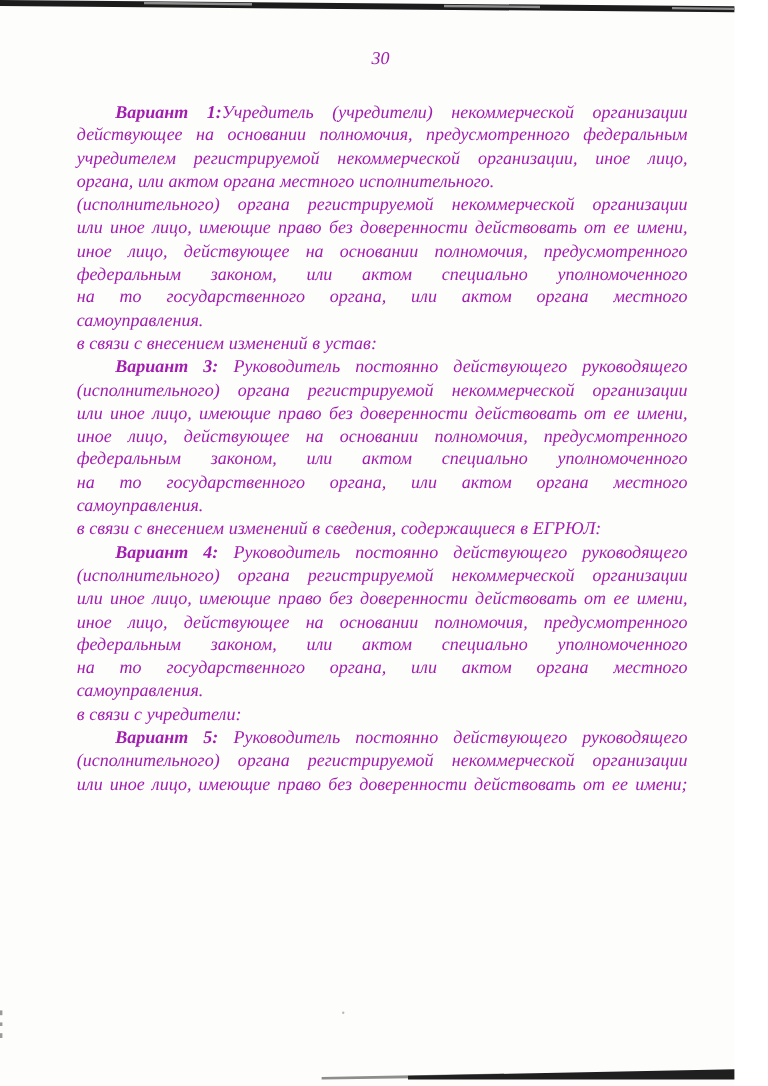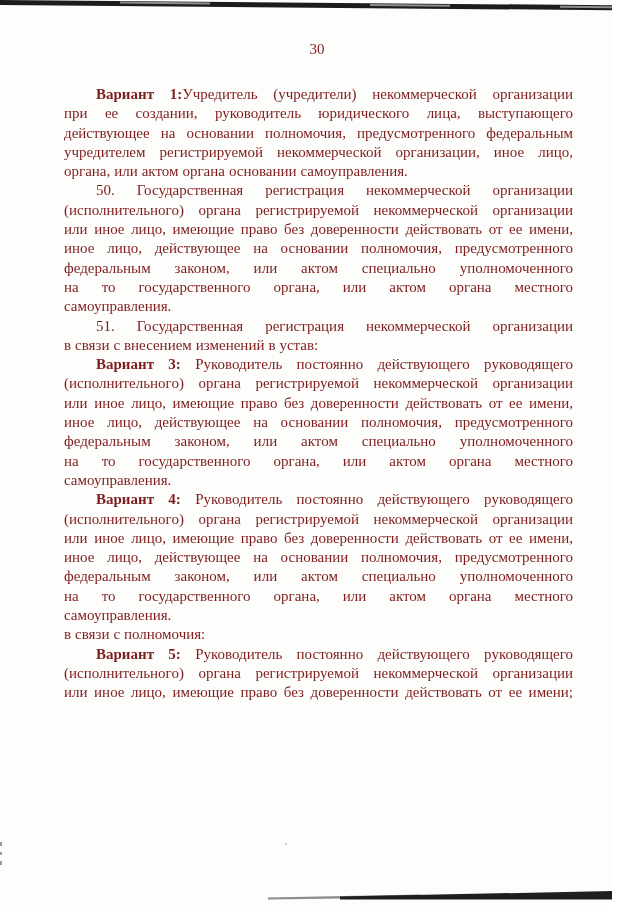--- a/index.html
+++ b/index.html
@@ -3,21 +3,22 @@
 <meta charset="utf-8">
 <style>
   html, body { margin: 0; padding: 0; background: #ffffff; }
   .page {
     position: relative;
     width: 612px;
     height: 905px;
     background: #fdfdfc;
     overflow: hidden;
     font-family: "Liberation Serif", "DejaVu Serif", serif;
-    color: #7f1d1d;
+    color: #a21caf;
+    font-style: italic;
   }
   .page-number {
     position: absolute;
     top: 40px;
     left: 0;
     right: 0;
     text-align: center;
     padding-left: 22px;
     font-size: 15px;
     line-height: 19px;
@@ -81,48 +82,46 @@
     <polygon points="0,0 640,5.5 640,10.5 0,5" fill="#1c1c1c"></polygon>
     <polygon points="120,1.5 210,2.5 210,4.5 120,3.5" fill="#8d8d8d"></polygon>
     <polygon points="370,4 450,4.8 450,6.8 370,6" fill="#8d8d8d"></polygon>
     <polygon points="560,5.8 615,6.4 615,8.4 560,7.8" fill="#8d8d8d"></polygon>
   </svg>
 
   <div class="page-number">30</div>
 
   <div class="text-block" id="text-block">
       <div class="line j first"><b>Вариант 1:</b>Учредитель (учредители) некоммерческой организации</div>
-      <div class="line j">при ее создании, руководитель юридического лица, выступающего</div>
       <div class="line j">действующее на основании полномочия, предусмотренного федеральным</div>
       <div class="line j">учредителем регистрируемой некоммерческой организации, иное лицо,</div>
-      <div class="line">органа, или актом органа основании самоуправления.</div>
-      <div class="line j first">50. Государственная регистрация некоммерческой организации</div>
+      <div class="line">органа, или актом органа местного исполнительного.</div>
       <div class="line j">(исполнительного) органа регистрируемой некоммерческой организации</div>
       <div class="line j">или иное лицо, имеющие право без доверенности действовать от ее имени,</div>
       <div class="line j">иное лицо, действующее на основании полномочия, предусмотренного</div>
       <div class="line j">федеральным законом, или актом специально уполномоченного</div>
       <div class="line j">на то государственного органа, или актом органа местного</div>
       <div class="line">самоуправления.</div>
-      <div class="line j first">51. Государственная регистрация некоммерческой организации</div>
       <div class="line">в связи с внесением изменений в устав:</div>
       <div class="line j first"><b>Вариант 3:</b> Руководитель постоянно действующего руководящего</div>
       <div class="line j">(исполнительного) органа регистрируемой некоммерческой организации</div>
       <div class="line j">или иное лицо, имеющие право без доверенности действовать от ее имени,</div>
       <div class="line j">иное лицо, действующее на основании полномочия, предусмотренного</div>
       <div class="line j">федеральным законом, или актом специально уполномоченного</div>
       <div class="line j">на то государственного органа, или актом органа местного</div>
       <div class="line">самоуправления.</div>
+      <div class="line">в связи с внесением изменений в сведения, содержащиеся в ЕГРЮЛ:</div>
       <div class="line j first"><b>Вариант 4:</b> Руководитель постоянно действующего руководящего</div>
       <div class="line j">(исполнительного) органа регистрируемой некоммерческой организации</div>
       <div class="line j">или иное лицо, имеющие право без доверенности действовать от ее имени,</div>
       <div class="line j">иное лицо, действующее на основании полномочия, предусмотренного</div>
       <div class="line j">федеральным законом, или актом специально уполномоченного</div>
       <div class="line j">на то государственного органа, или актом органа местного</div>
       <div class="line">самоуправления.</div>
-      <div class="line">в связи с полномочия:</div>
+      <div class="line">в связи с учредители:</div>
       <div class="line j first"><b>Вариант 5:</b> Руководитель постоянно действующего руководящего</div>
       <div class="line j">(исполнительного) органа регистрируемой некоммерческой организации</div>
       <div class="line j">или иное лицо, имеющие право без доверенности действовать от ее имени;</div>
     </div>
 
   <div class="edge-right"></div>
 
   <svg class="artifact-layer" width="640" height="905" viewBox="0 0 640 905">
     <polygon points="268,897.5 420,894.5 420,897.5 268,899.5" fill="#8d8d8d"></polygon>
     <polygon points="340,896.5 640,890.5 640,899.5 340,899.5" fill="#1f1f1f"></polygon>

